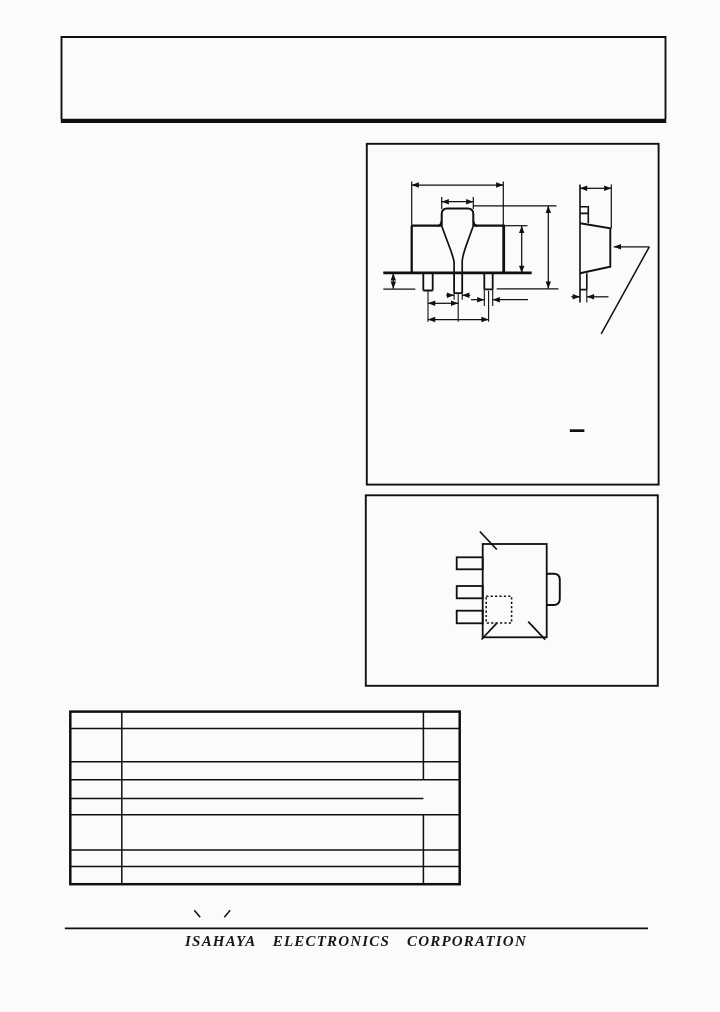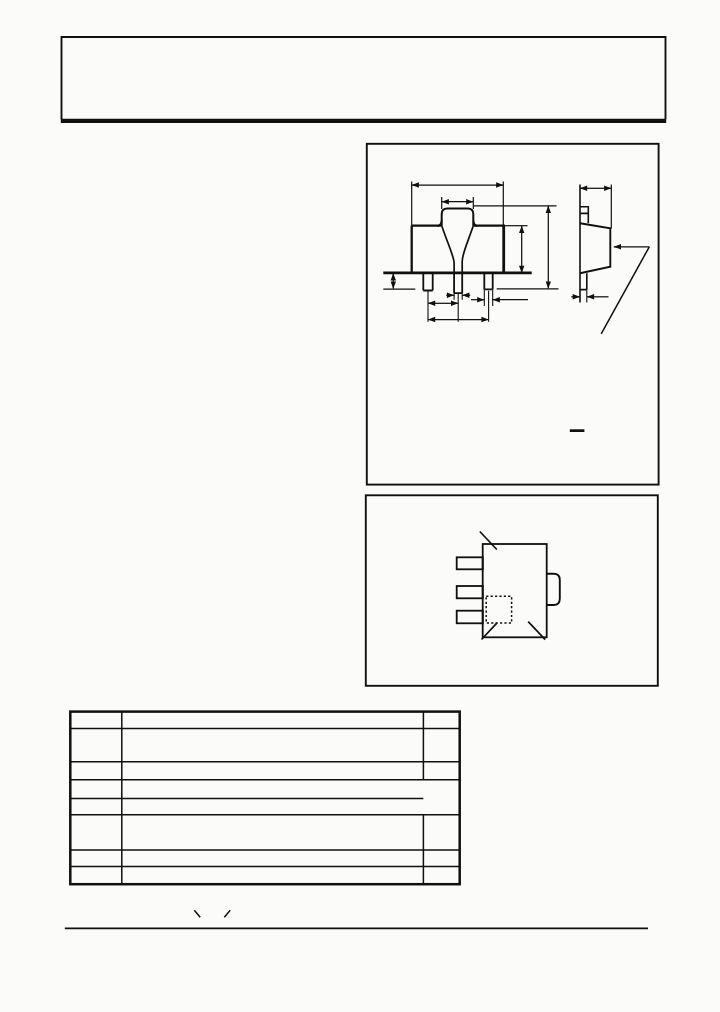--- a/index.html
+++ b/index.html
@@ -127,14 +127,15 @@
       <path d="M423.4,711.6 V779.8 M423.4,814.8 V884.2" stroke-width="1.5"></path>
       <path d="M70.3,728.4 H459.7 M70.3,761.8 H459.7 M70.3,779.8 H459.7 M70.3,798.4 H423.4 M70.3,814.8 H459.7 M70.3,850.1 H459.7 M70.3,866.4 H459.7" stroke-width="1.5"></path>
     </g>
 
     <g stroke="#101010" fill="none">
       <path d="M194.3,910.3 L200.2,917.2 M230.2,910.3 L224.3,917.2" stroke-width="1.5"></path>
       <line x1="64.8" y1="928.4" x2="648" y2="928.4" stroke-width="1.7"></line>
     </g>
   </svg>
 
+  <div class="footer-company">ISAHAYA ELECTRONICS CORPORATION</div>
 
 </div>
 
 </body></html>

